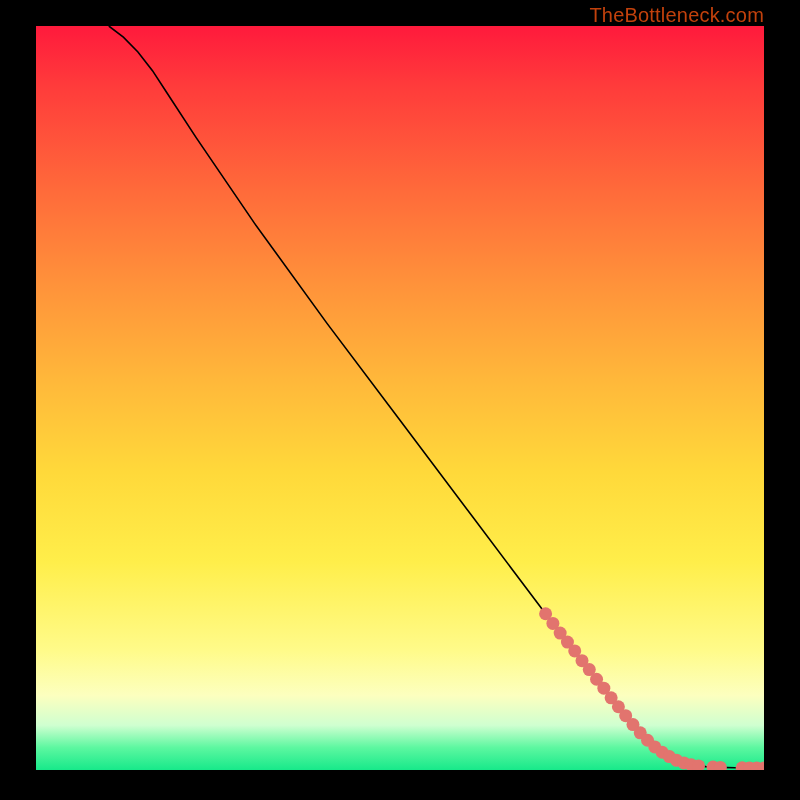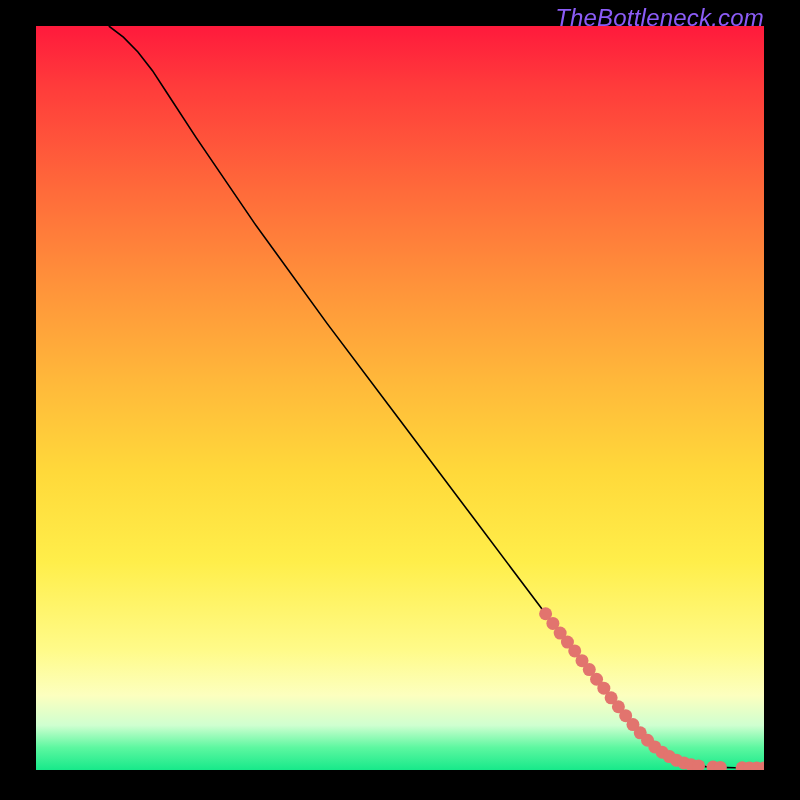--- a/index.html
+++ b/index.html
@@ -39,24 +39,23 @@
       #fcffbf 90%,
       #cfffd0 94%,
       #5cf7a0 97%,
       #17e98a 100%
     );
   }
   .attribution {
     position: absolute;
     top: 4px;
     right: 36px;
-    color: #8b5cf6;
-    font-size: 24px;
+    color: #c2410c;
+    font-size: 20px;
     letter-spacing: 0.2px;
-    font-style: italic;
   }
   svg.overlay {
     position: absolute;
     left: 36px;
     top: 26px;
     width: 728px;
     height: 744px;
   }
   .curve {
     fill: none;

